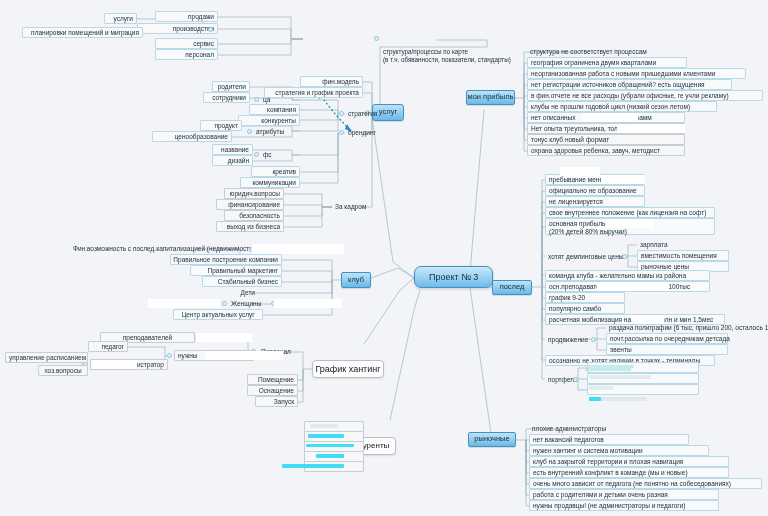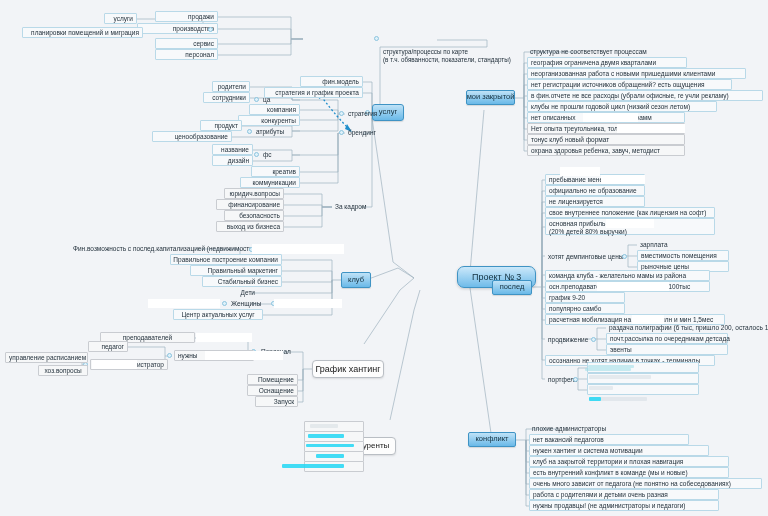--- a/index.html
+++ b/index.html
@@ -60,21 +60,20 @@
   }
   .center{
     font-size:9px;
     color:#12303f;
     background:linear-gradient(#cbe8fa,#6fbbe9);
     border:1px solid #3f93c4;
     border-radius:7px;
     padding:5px 14px;
     display:flex;align-items:center;justify-content:center;
     box-shadow:0 1px 3px rgba(0,0,0,.18);
-    margin-left:43px;
   }
   
   .handle{
     position:absolute;
     width:5px;height:5px;border-radius:50%;
     background:#dff1fa;border:1px solid #8cc4de;
     box-sizing:border-box;
   }
   
   .redact{position:absolute;background:#ffffff;}
@@ -269,21 +268,21 @@
 
   <div class="node leaf" style="left:251px;top:166px;width:49px;justify-content:flex-end;">креатив</div>
   <div class="node leaf" style="left:240px;top:177px;width:60px;justify-content:flex-end;">коммуникации</div>
 
   <div class="node leaf plain" style="left:332px;top:201px;width:46px;">За кадром</div>
   <div class="node leaf grey" style="left:224px;top:188px;width:60px;justify-content:flex-end;">юридич.вопросы</div>
   <div class="node leaf grey" style="left:216px;top:199px;width:68px;justify-content:flex-end;">финансирование</div>
   <div class="node leaf grey" style="left:224px;top:210px;width:60px;justify-content:flex-end;">безопасность</div>
   <div class="node leaf grey" style="left:216px;top:221px;width:68px;justify-content:flex-end;">выход из бизнеса</div>
 
-  <div class="node branch flat" style="left:466px;top:90px;width:49px;height:15px;">мои закрытой</div>
+  <div class="node branch flat" style="left:466px;top:90px;width:49px;height:15px;">мои прибыль</div>
   <div class="node leaf plain" style="left:527px;top:46px;width:160px;">структура не соответствует процессам</div>
   <div class="node leaf" style="left:527px;top:57px;width:160px;">география ограничена двумя кварталами</div>
   <div class="node leaf" style="left:527px;top:68px;width:219px;">неорганизованная работа с новыми пришедшими клиентами</div>
   <div class="node leaf" style="left:527px;top:79px;width:205px;">нет регистрации источников обращений? есть ощущения</div>
   <div class="node leaf" style="left:527px;top:90px;width:236px;">в фин.отчете не все расходы (убрали офисные, ге учли рекламу)</div>
   <div class="node leaf" style="left:527px;top:101px;width:190px;">клубы не прошли годовой цикл (низкий сезон летом)</div>
   <div class="node leaf" style="left:527px;top:112px;width:158px;">нет описанных                          программ</div>
   <div class="node leaf grey" style="left:527px;top:123px;width:158px;">Нет опыта треугольника, только</div>
   <div class="node leaf grey" style="left:527px;top:134px;width:158px;">тонус клуб новый формат</div>
   <div class="node leaf grey" style="left:527px;top:145px;width:158px;">охрана здоровья ребенка, завуч, методист</div>
@@ -310,21 +309,21 @@
   <div class="node leaf plain" style="left:606px;top:322px;width:158px;">раздача полиграфии (6 тыс, пришло 200, осталось 100)</div>
   <div class="node leaf" style="left:606px;top:333px;width:122px;">почт.рассылка по очередникам детсада</div>
   <div class="node leaf" style="left:606px;top:344px;width:122px;">эвенты</div>
   <div class="node leaf" style="left:545px;top:355px;width:170px;">осознанно не хотят налички в точках - терминалы</div>
   <div class="node leaf plain" style="left:545px;top:374px;width:28px;">портфель</div>
   <div class="handle" style="left:573px;top:377px;"></div>
   <div class="node leaf" style="left:587px;top:362px;width:112px;"></div>
   <div class="node leaf" style="left:587px;top:373px;width:112px;"></div>
   <div class="node leaf" style="left:587px;top:384px;width:112px;"></div>
 
-  <div class="node branch flat" style="left:468px;top:432px;width:48px;height:15px;">конфликт</div>
+  <div class="node branch flat" style="left:468px;top:432px;width:48px;height:15px;">рыночные</div>
   <div class="node leaf plain" style="left:529px;top:423px;width:160px;">плохие администраторы</div>
   <div class="node leaf" style="left:529px;top:434px;width:160px;">нет вакансий педагогов</div>
   <div class="node leaf" style="left:529px;top:445px;width:180px;">нужен хантинг и система мотивации</div>
   <div class="node leaf" style="left:529px;top:456px;width:200px;">клуб на закрытой территории и плохая навигация</div>
   <div class="node leaf" style="left:529px;top:467px;width:200px;">есть внутренний конфликт в команде (мы и новые)</div>
   <div class="node leaf" style="left:529px;top:478px;width:233px;">очень много зависит от педагога (не понятно на собеседованиях)</div>
   <div class="node leaf" style="left:529px;top:489px;width:190px;">работа с родителями и детьми очень разная</div>
   <div class="node leaf" style="left:529px;top:500px;width:190px;">нужны продавцы! (не администраторы и педагоги)</div>
 
   <div class="node branch flat" style="left:341px;top:272px;width:30px;height:16px;">клуб</div>

